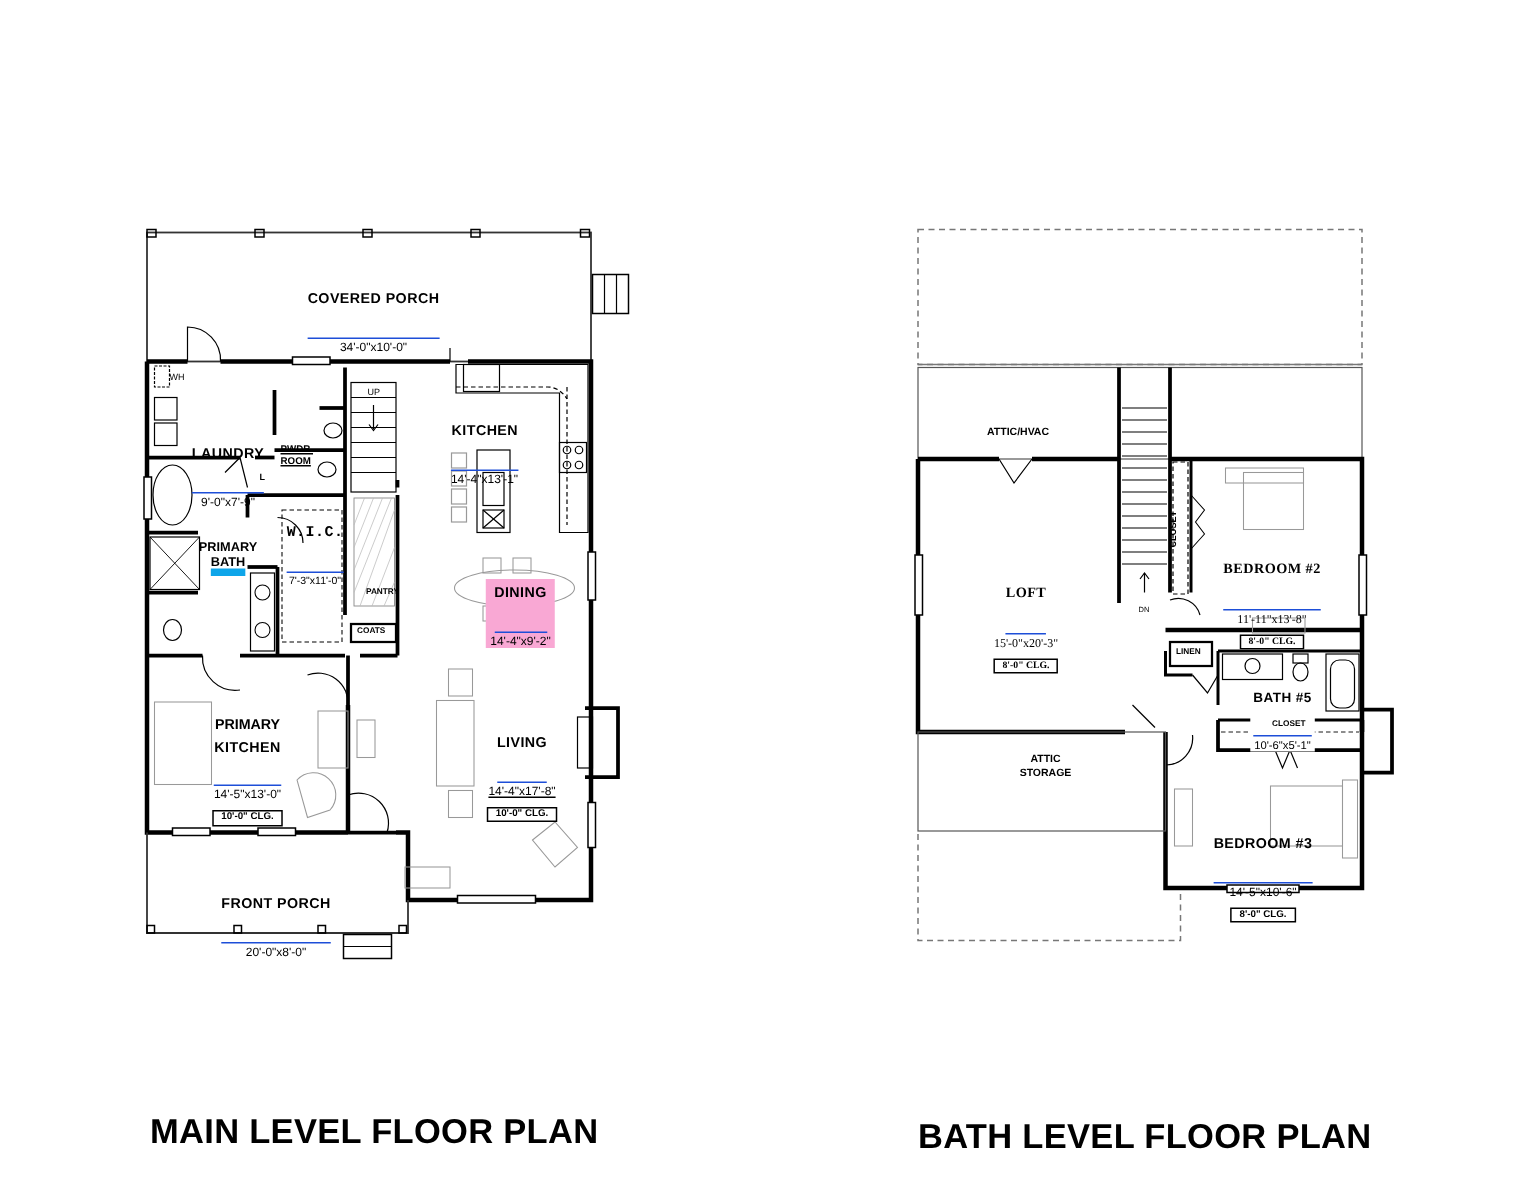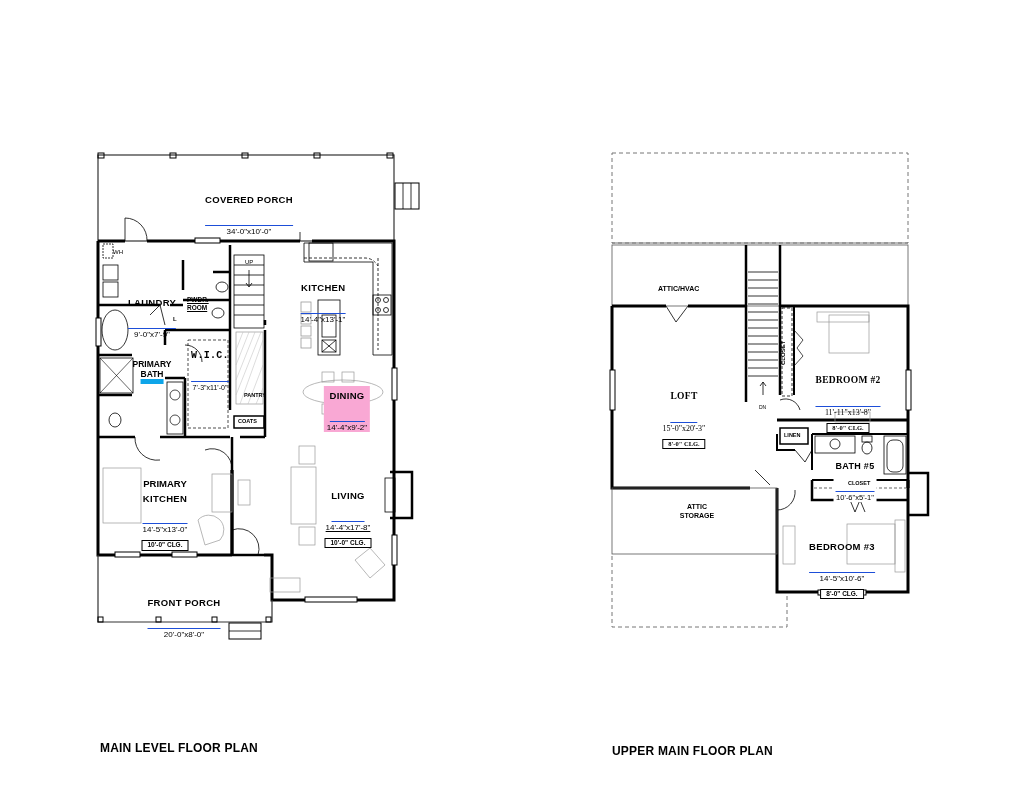--- a/index.html
+++ b/index.html
@@ -3,21 +3,21 @@
 <meta charset="utf-8">
 <style>
   html,body{margin:0;padding:0;background:#fff;}
   body{width:1024px;height:791px;position:relative;overflow:hidden;font-family:"Liberation Sans",sans-serif;color:#000;}
   svg.plan{position:absolute;left:0;top:0;}
   .lbl{position:absolute;text-align:center;font-weight:bold;font-family:"Liberation Sans",sans-serif;line-height:1;white-space:nowrap;transform:translateX(-50%);}
   .lbl .name{font-size:9.5px;letter-spacing:0.3px;padding-bottom:20px;border-bottom:1px solid #1d4ed8;display:inline-block;}
   .lbl .dim{font-size:8px;font-weight:normal;display:block;margin-top:2px;}
   .lbl .clg{font-size:6.5px;font-weight:bold;display:inline-block;border:1px solid #000;padding:1px 5px;margin-top:5px;background:#fff;}
   .small{position:absolute;font-size:6px;font-weight:bold;line-height:1;white-space:nowrap;font-family:"Liberation Sans",sans-serif;}
-  .title{position:absolute;font-weight:bold;font-size:12px;letter-spacing:0.2px;font-family:"Liberation Sans",sans-serif;white-space:nowrap;}
+  .title{position:absolute;font-weight:bold;font-size:23px;letter-spacing:0.2px;font-family:"Liberation Sans",sans-serif;white-space:nowrap;}
 </style>
 </head>
 <body>
 
 <svg class="plan" width="1024" height="791" viewBox="0 0 1024 791">
   <g fill="none" stroke="#000">
 
     <rect x="98" y="155" width="296" height="86" stroke-width="1.2" stroke="#333"></rect>
 
     <g stroke-width="1">
@@ -339,24 +339,24 @@
   <span class="clg">8'-0" CLG.</span>
 </div>
 <div class="lbl" style="left:855px;top:456px;background:#fff;padding:0 2px;">
   <span class="name" style="font-size:9px;">BATH #5</span>
   <span class="dim" style="font-size:7.5px;">10'-6"x5'-1"</span>
 </div>
 <div class="lbl" style="left:697px;top:502px;font-size:7px;line-height:1.3;">
   <div>ATTIC</div>
   <div>STORAGE</div>
 </div>
-<div class="lbl" style="left:842px;top:537px;">
+<div class="lbl" style="left:842px;top:553px;">
   <span class="name">BEDROOM #3</span>
   <span class="dim">14'-5"x10'-6"</span>
   <span class="clg">8'-0" CLG.</span>
 </div>
 
 <div class="small" style="left:780px;top:365px;transform:rotate(-90deg);transform-origin:left top;font-size:6px;">CLOSET</div>
 <div class="small" style="left:784px;top:433px;font-size:5.5px;">LINEN</div>
 <div class="small" style="left:848px;top:481px;font-size:5.5px;">CLOSET</div>
 <div class="small" style="left:759px;top:405px;font-size:5px;font-weight:normal;">DN</div>
 
-<div class="title" style="left:612px;top:744px;">UPPER MAIN FLOOR PLAN</div>
+<div class="title" style="left:612px;top:744px;">BATH LEVEL FLOOR PLAN</div>
 
 </body></html>

